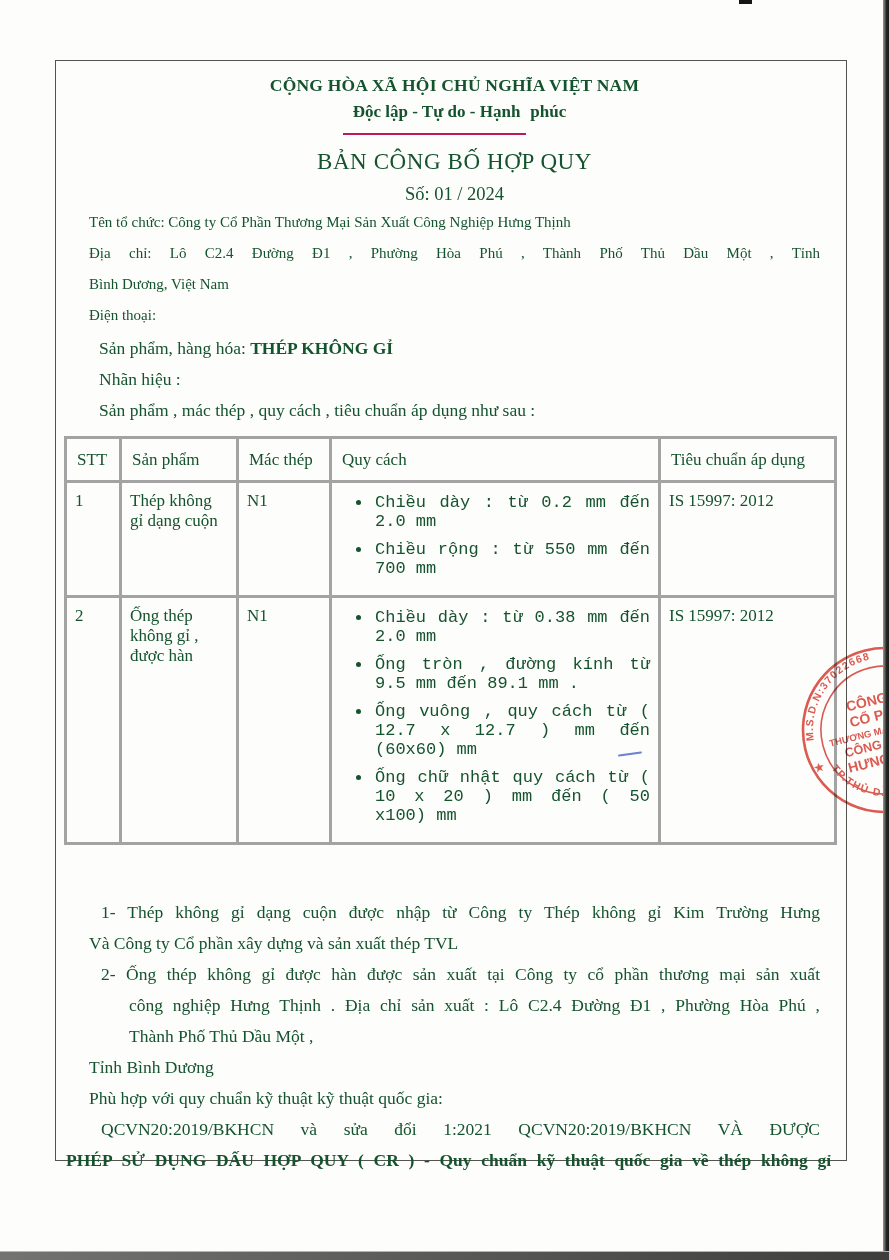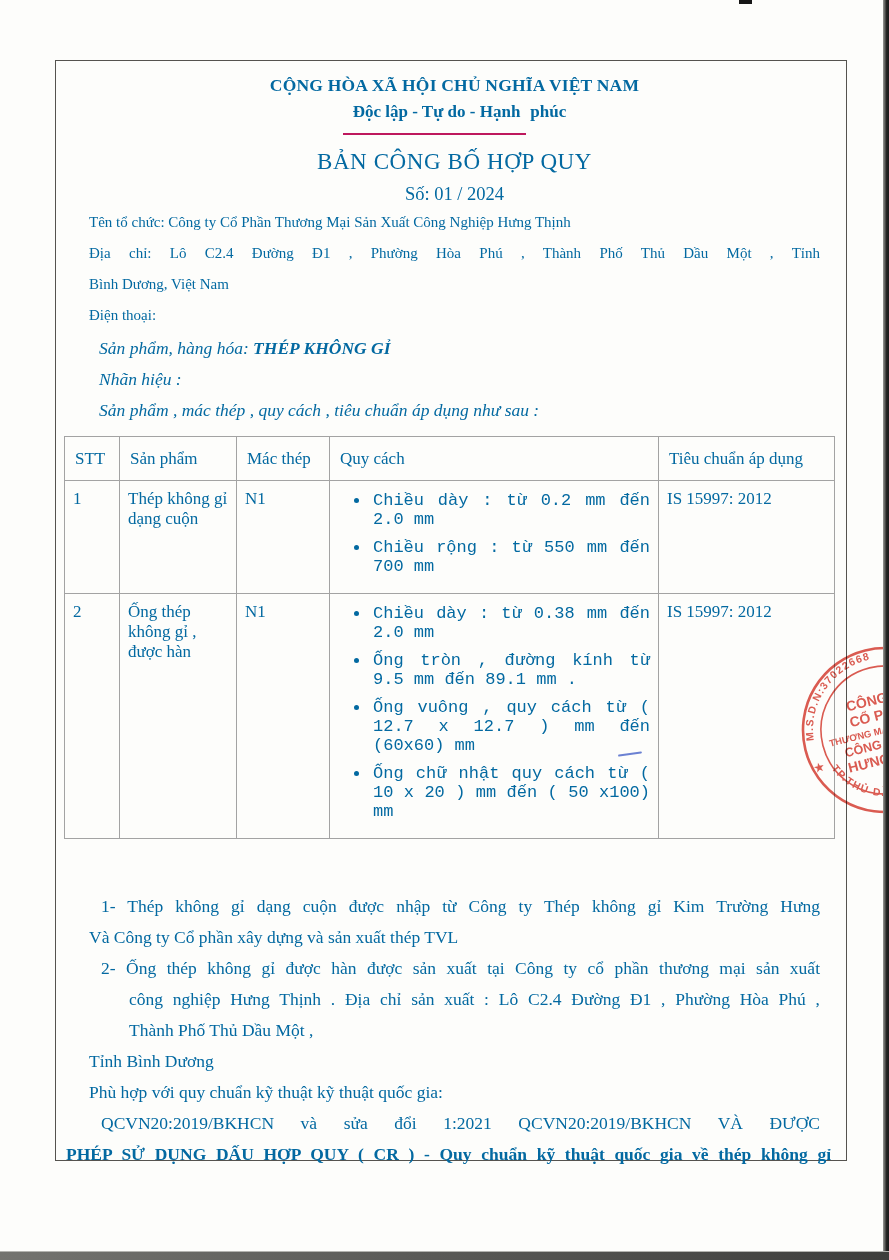--- a/index.html
+++ b/index.html
@@ -1,42 +1,42 @@
 <!DOCTYPE html>
 <html><head>
 <meta charset="utf-8">
 <style>
   html,body{margin:0;padding:0;background:#ffffff;}
   .page{
     position:relative;width:889px;height:1260px;overflow:hidden;
-    background:#fdfdfb;font-family:"Liberation Serif", serif;color:#0369a1;
+    background:#fdfdfb;font-family:"Liberation Serif", serif;color:#14532d;
   }
   .frame{
     position:absolute;left:55px;top:60px;width:792px;height:1101px;
     border:1px solid #55534f;box-sizing:border-box;padding:12px 26px 0 33px;
   }
   .c{text-align:center;}
   .republic{font-weight:bold;font-size:17.5px;line-height:24px;letter-spacing:.2px;}
   .motto{font-weight:bold;font-size:17px;line-height:26px;margin-top:2px;}
   .motto .u{border-bottom:2px solid #be185d;padding:0 6px 12px 10px;text-align:center;}
   .motto .tail{margin-left:4px;}
   .title{font-weight:normal;font-size:23px;line-height:30px;margin-top:22px;letter-spacing:.6px;}
   .docnum{font-size:18.5px;line-height:26px;margin-top:4px;}
   .org{font-size:15px;line-height:31px;}
   .prod{margin-top:2px;font-size:17.5px;line-height:31px;}
-  .prod div{text-indent:10px;font-style:italic;}
+  .prod div{text-indent:10px;}
   .jl{text-align:justify;text-align-last:justify;}
   .bold{font-weight:bold;}
 
   table.spec{
     border-collapse:collapse;table-layout:fixed;width:770px;
     margin:10px 0 0 -25px;font-size:17px;
   }
   table.spec th,table.spec td{
-    border:1px solid #a3a3a3;vertical-align:top;text-align:left;
+    border:3px solid #a3a3a3;vertical-align:top;text-align:left;
     font-weight:normal;padding:8px 8px;box-sizing:border-box;
   }
   table.spec th{height:44px;vertical-align:middle;padding:0 10px;}
   th.cc, td.cc{text-align:center;}
   tr.r1 td{height:93px;}
   tr.r2 td{height:233px;}
   td ul{margin:2px 0 0 0;padding-left:32px;}
   td li{margin-bottom:9px;padding-left:3px;text-align:justify;font-family:Liberation Mono, monospace;}
   td.prodcell{text-align:justify;}
 

